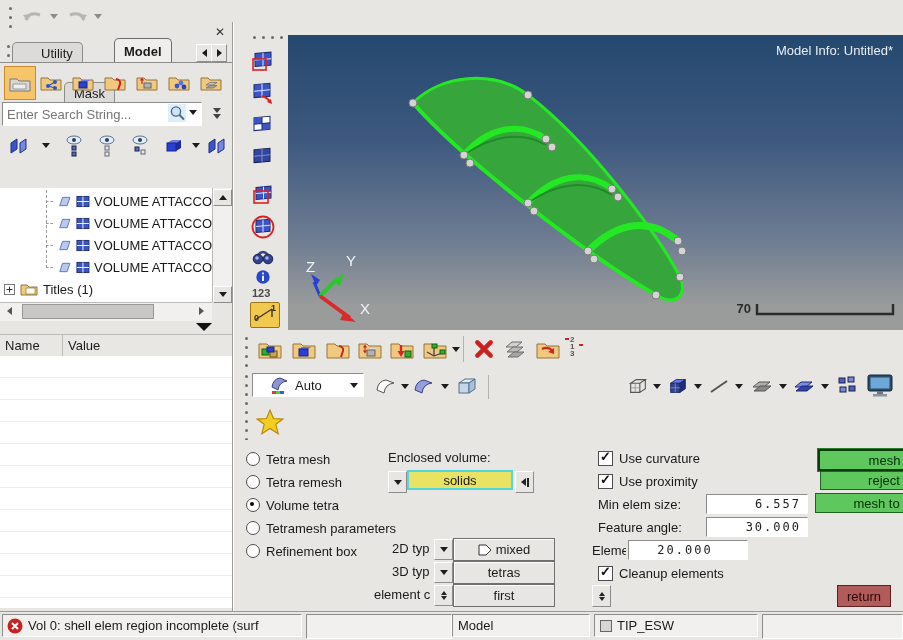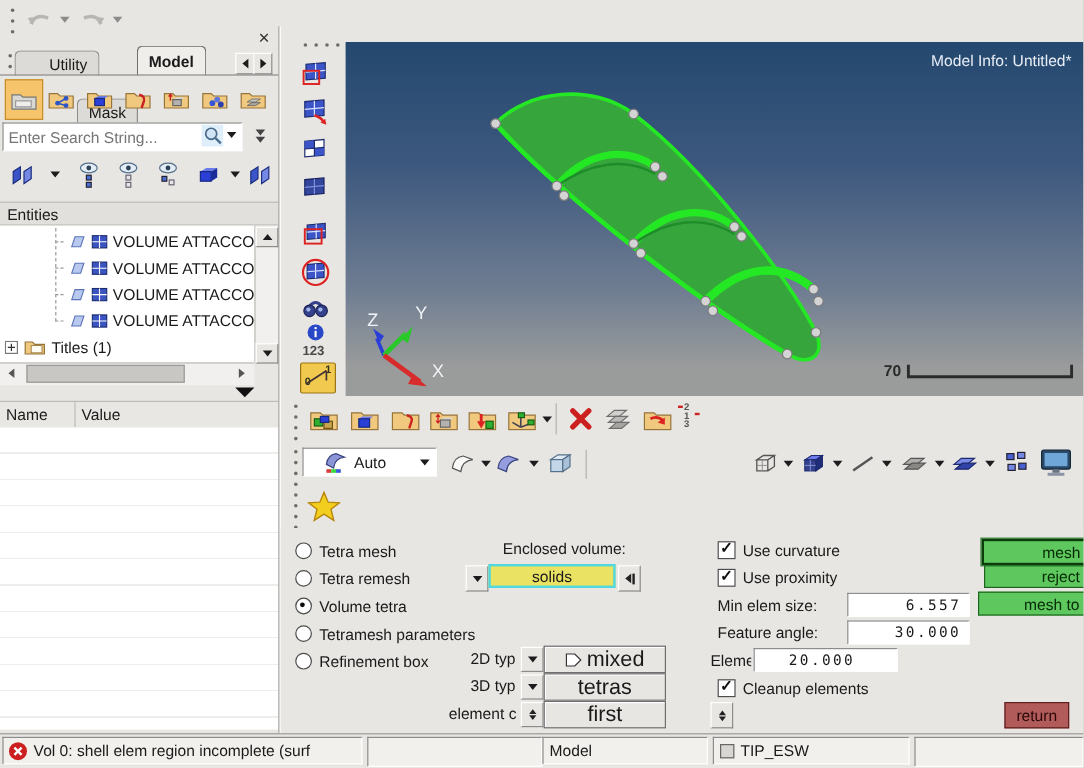--- a/index.html
+++ b/index.html
@@ -23,21 +23,21 @@
   .tab{position:absolute;top:42px;height:20px;padding:0 9px;display:flex;align-items:center;
        background:#dddbd7;border:1px solid #8c8c8c;border-bottom:none;border-radius:5px 5px 0 0;}
   .tab.active{top:38px;height:24px;background:#f0eeeb;font-weight:bold;border-color:#6e6e6e;}
   .chk{width:13px;height:13px;background:#fff;border:1px solid #4c4c4c;position:relative;flex:none;}
   .chk.checked::after{content:"✓";position:absolute;left:1px;top:-3px;font-size:13px;font-weight:bold;color:#111;}
   .radio{width:12px;height:12px;border-radius:50%;background:#fff;border:1px solid #4c4c4c;position:relative;flex:none;}
   .radio.sel::after{content:"";position:absolute;left:3px;top:3px;width:4px;height:4px;border-radius:50%;background:#0a0a0a;}
   .ctrlrow{position:absolute;display:flex;align-items:center;gap:6px;height:18px;}
   .greenbtn{position:absolute;background:#5ec75e;border:1px solid #1e641e;display:flex;align-items:center;
             justify-content:center;color:#062a06;padding-left:27px;}
-  .valbtn{display:flex;align-items:center;justify-content:center;gap:4px;font-size:18px;}
+  .valbtn{display:flex;align-items:center;justify-content:center;gap:4px;font-size:13px;}
   .treeline{border-left:1px dashed #9a9a9a;}
   .nvstripes{background:repeating-linear-gradient(180deg,#ffffff 0 21px,#ededeb 21px 22px);}
   svg{display:block;}
   .icon-btn{display:flex;align-items:center;justify-content:center;}
   .vscroll-track{background:#f1f0ee;border-left:1px solid #bdbbb8;}
   .scrollthumb{background:#c9c7c3;border:1px solid #9a9896;}
   .badge213{width:8px;line-height:7px;font-size:8px;font-weight:bold;color:#555;word-break:break-all;position:relative;}
   .badge213::before{content:"";position:absolute;left:-5px;top:2px;width:4px;height:2px;background:#cc2222;}
   .badge213::after{content:"";position:absolute;right:-5px;top:8px;width:4px;height:2px;background:#cc2222;}
   .spinner{display:flex;flex-direction:column;align-items:center;justify-content:center;gap:1px;}
@@ -198,23 +198,20 @@
     </svg>
   </div>
   <div class="abs caret" style="left:192px;top:143px;"></div>
   <div class="abs icon-btn" style="left:204px;top:131px;width:28px;height:30px;">
     <svg width="24" height="22" viewBox="0 0 24 22">
       <path d="M3 8 l6 -4 v10 l-6 4 z" fill="#3b55c8" stroke="#1c2f7e"></path>
       <path d="M12 8 l6 -4 v10 l-6 4 z" fill="#7488e4" stroke="#1c2f7e"></path>
     </svg>
   </div>
 
-  <div class="abs" style="left:0;top:168px;width:232px;height:20px;background:#e2e0dc;border-top:1px solid #bdbbb8;border-bottom:1px solid #bdbbb8;display:flex;align-items:center;padding-left:6px;box-sizing:border-box;">
-    <span class="lbl">Entities</span>
-  </div>
   <div class="abs" style="left:0;top:188px;width:212px;height:114px;background:#ffffff;"></div>
   <div class="abs treeline" style="left:46px;top:190px;height:78px;width:1px;"></div>
 
   <div class="abs" style="left:46px;top:190px;width:166px;height:22px;display:flex;align-items:center;gap:4px;">
     <span style="width:8px;border-top:1px dashed #9a9a9a;"></span>
     <svg width="16" height="13" viewBox="0 0 16 13">
         <path d="M3 11 L6 2 h8 l-3 9 z" fill="#b9c8ee" stroke="#5a74b8"></path>
       </svg>
     <svg width="15" height="13" viewBox="0 0 15 13">
         <rect x="1" y="1" width="13" height="11" fill="#3b55c0" stroke="#1a2a6e"></rect>
@@ -623,21 +620,21 @@
   </div>
   <div class="ctrlrow" style="left:246px;top:519px;">
     <span class="radio"></span>
     <span class="lbl">Tetramesh parameters</span>
   </div>
   <div class="ctrlrow" style="left:246px;top:542px;">
     <span class="radio"></span>
     <span class="lbl">Refinement box</span>
   </div>
 
-  <div class="abs lbl" style="left:388px;top:450px;margin-left:31px;">Enclosed volume:</div>
+  <div class="abs lbl" style="left:388px;top:450px;">Enclosed volume:</div>
   <div class="abs raise btn" style="left:388px;top:471px;width:17px;height:20px;">
     <span class="caret"></span>
   </div>
   <div class="abs btn" style="left:407px;top:470px;width:106px;height:20px;background:#e9e263;border:2px solid #4fd8e0;box-sizing:border-box;">
     <span class="lbl">solids</span>
   </div>
   <div class="abs raise btn" style="left:515px;top:471px;width:17px;height:20px;gap:1px;">
     <span class="tri-l" style="border-right-color:#222;"></span>
     <span style="width:2px;height:9px;background:#222;"></span>
   </div>

